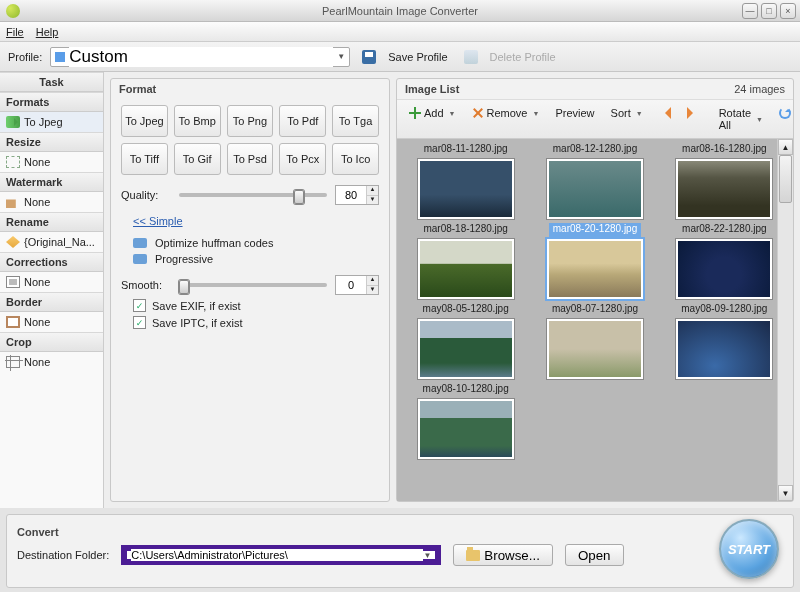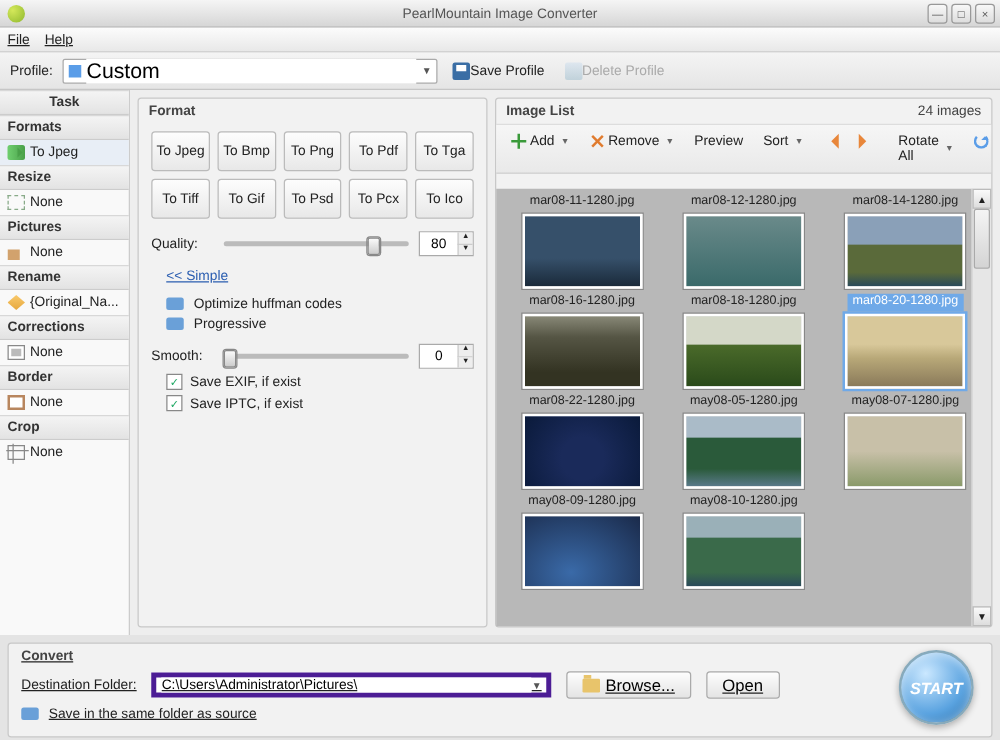--- a/index.html
+++ b/index.html
@@ -9,21 +9,21 @@
 .titlebar .title { color: #555; font-size: 11px; }
 .winbtns { position: absolute; right: 4px; display: flex; gap: 3px; }
 .winbtn { width: 16px; height: 16px; border: 1px solid #999; border-radius: 3px; background: linear-gradient(#f8f8f8,#ddd); display: flex; align-items: center; justify-content: center; font-size: 9px; color: #555; cursor: pointer; }
 .menubar { height: 20px; background: linear-gradient(#fcfcfc,#e8e8e8); display: flex; align-items: center; padding: 0 6px; gap: 12px; border-bottom: 1px solid #ccc; }
 .menubar span { cursor: pointer; text-decoration: underline; }
 .toolbar { height: 30px; background: linear-gradient(#f4f4f4,#e5e5e5); display: flex; align-items: center; padding: 0 8px; gap: 8px; border-bottom: 1px solid #c6c6c6; }
 .profile-combo { flex: 0 0 300px; height: 20px; display: flex; align-items: center; background: #fff; border: 1px solid #aaa; border-radius: 2px; padding: 0 4px; }
 .profile-combo .pin { width: 10px; height: 10px; background: #5a9de8; margin-right: 4px; }
 .profile-combo input { flex: 1; border: none; font-size: 17px; outline: none; }
 .profile-combo .arrow { font-size: 8px; color: #555; padding-left: 4px; }
-.tool-btn { display: flex; align-items: center; gap: 0; padding: 2px 4px; cursor: pointer; }
+.tool-btn { display: flex; align-items: center; gap: 12px; padding: 2px 4px; cursor: pointer; }
 .tool-btn.disabled { color: #aaa; cursor: default; }
 .icon-disk { width: 14px; height: 14px; background: #3a6ea5; border-radius: 2px; position: relative; }
 .icon-disk::after { content:''; position:absolute; top:2px; left:3px; width:8px; height:5px; background:#fff; }
 .icon-delprof { width:14px; height:14px; background: linear-gradient(#cde, #9bc); border-radius:2px; opacity:.5;}
 .main { display: flex; height: 436px; background: #eee; }
 .sidebar { width: 104px; background: #f9f9f9; border-right: 1px solid #ccc; }
 .side-hdr { background: linear-gradient(#f4f4f4,#e3e3e3); border-top: 1px solid #d8d8d8; border-bottom: 1px solid #ccc; padding: 3px 6px; font-weight: bold; color: #333; }
 .side-item { padding: 4px 6px; display: flex; align-items: center; gap: 4px; cursor: pointer; }
 .side-item.sel { background: #e8eef6; }
 .side-icon { width: 14px; height: 12px; display: inline-block; }
@@ -74,36 +74,36 @@
 .ic-rem{width:12px;height:12px;position:relative;}
 .ic-rem::before,.ic-rem::after{content:'';position:absolute;left:5px;top:0;width:2px;height:12px;background:#e07b2e;transform-origin:center;}
 .ic-rem::before{transform:rotate(45deg);}
 .ic-rem::after{transform:rotate(-45deg);}
 .ic-arr{width:0;height:0;border:6px solid transparent;}
 .ic-arr.l{border-right-color:#e8863a;}
 .ic-arr.r{border-left-color:#e8863a;}
 .ic-rot{width:12px;height:12px;border:2px solid #5a9de8;border-radius:50%;border-top-color:transparent;position:relative;}
 .ic-rot::after{content:'';position:absolute;top:-3px;right:-2px;border:3px solid transparent;border-bottom-color:#5a9de8;}
 
-.thumbs { flex:1; background:#b8b8b8; overflow-y:auto; padding: 4px 14px; position:relative;margin-top:12px;}
+.thumbs { flex:1; background:#b8b8b8; overflow-y:auto; padding: 4px 14px; position:relative;}
 .thumb-grid { display:grid; grid-template-columns: repeat(3, 1fr); gap: 4px 20px; }
 .thumb-cell { display:flex; flex-direction:column; align-items:center; }
 .thumb-cell .name { font-size:10px; color:#222; height:14px; white-space:nowrap; text-align:center; max-width:100px; overflow:hidden; text-overflow:ellipsis; }
 .thumb-cell.sel .name { background:#6fa9e8; color:#fff; padding:0 4px;}
 .thumb { width: 96px; height: 60px; border: 2px solid #fff; box-shadow: 0 0 0 1px #888; margin-top:2px; }
 .thumb-cell.sel .thumb { box-shadow: 0 0 0 2px #6fa9e8; }
 .scrollbar { position:absolute; right:0; top:0; bottom:0; width:16px; background:#e6e6e6; border-left:1px solid #ccc;}
 .scrollbar .sarr{height:16px;background:linear-gradient(#fafafa,#ddd);border:1px solid #bbb;font-size:8px;display:flex;align-items:center;justify-content:center;cursor:pointer;}
 .scrollbar .sthumb{position:absolute;top:16px;left:1px;right:1px;height:48px;background:linear-gradient(#f4f4f4,#d4d4d4);border:1px solid #aaa;border-radius:2px;}
 
 .convert { margin: 6px; border: 1px solid #c8c8c8; border-radius: 3px; background: #f2f2f2; padding: 4px 10px 8px 10px; display:flex; align-items:center; position:relative; }
-.convert .leftc { flex:1;text-decoration:underline; }
+.convert .leftc { flex:1; }
 .convert .pt { font-weight:bold; color:#444; margin-bottom:6px;}
 .dest-row { display:flex; align-items:center; gap:12px; margin-bottom:6px;}
-.dest-row .df { flex: 0 0 320px; height:20px; display:flex; align-items:center; background:#fff; border:4px solid #4c1d95; padding:0 4px;}
+.dest-row .df { flex: 0 0 320px; height:20px; display:flex; align-items:center; background:#fff; border:6px solid #4c1d95; padding:0 4px;}
 .dest-row .df input{flex:1;border:none;font-size:11px;outline:none;}
 .dest-row .df .arrow{font-size:8px;color:#555;}
 .btn { height:22px; padding:0 12px; background:linear-gradient(#fdfdfd,#e4e4e4); border:1px solid #aaa; border-radius:3px; cursor:pointer; display:inline-flex; align-items:center; gap:4px;}
 .ic-browse{width:14px;height:11px;background:#e8c46b;border-radius:1px;position:relative;}
 .ic-browse::before{content:'';position:absolute;top:-3px;left:1px;width:6px;height:3px;background:#e8c46b;}
 .start-btn { width:60px; height:60px; border-radius:50%; background: radial-gradient(circle at 35% 30%, #cbe8ff, #5aa3e0 60%, #2a6ea8); border:2px solid #8ab; box-shadow: 0 2px 6px rgba(0,0,0,.3), inset 0 2px 8px rgba(255,255,255,.6); display:flex; align-items:center; justify-content:center; color:#fff; font-weight:bold; font-style:italic; font-size:13px; cursor:pointer; margin-right:4px;}
 
 
 .t0{background:linear-gradient(#36506a 60%,#1a2a3a),radial-gradient(circle at 30% 70%,#d88a3a 0 15%,transparent 16%);}
 .t1{background:linear-gradient(#6a8a8a,#3a6a6a);}
@@ -159,21 +159,21 @@
     <div class="side-hdr">Formats</div>
     <div class="side-item sel">
         <span class="side-icon ic-tojpeg"></span>
         <span>To Jpeg</span>
       </div>
     <div class="side-hdr">Resize</div>
     <div class="side-item">
         <span class="side-icon ic-resize"></span>
         <span>None</span>
       </div>
-    <div class="side-hdr">Pictures</div>
+    <div class="side-hdr">Watermark</div>
     <div class="side-item">
         <span class="side-icon ic-wm"></span>
         <span>None</span>
       </div>
     <div class="side-hdr">Rename</div>
     <div class="side-item">
         <span class="side-icon ic-rename"></span>
         <span>{Original_Na...</span>
       </div>
     <div class="side-hdr">Corrections</div>
@@ -300,24 +300,20 @@
         <div class="thumb-grid" id="thumb-grid">
             <div class="thumb-cell">
               <div class="name">mar08-11-1280.jpg</div>
               <div class="thumb t0"></div>
             </div>
             <div class="thumb-cell">
               <div class="name">mar08-12-1280.jpg</div>
               <div class="thumb t1"></div>
             </div>
             <div class="thumb-cell">
-              <div class="name">mar08-14-1280.jpg</div>
-              <div class="thumb t2"></div>
-            </div>
-            <div class="thumb-cell">
               <div class="name">mar08-16-1280.jpg</div>
               <div class="thumb t3"></div>
             </div>
             <div class="thumb-cell">
               <div class="name">mar08-18-1280.jpg</div>
               <div class="thumb t4"></div>
             </div>
             <div class="thumb-cell sel">
               <div class="name">mar08-20-1280.jpg</div>
               <div class="thumb t5"></div>
@@ -363,21 +359,17 @@
         <span class="arrow">▼</span>
       </div>
       <button class="btn">
           <span class="ic-browse"></span>
           <span>Browse...</span>
         </button>
       <button class="btn">
           <span>Open</span>
         </button>
     </div>
-    <div class="chk-row" style="margin-left:0">
-        <span class="chip-ic"></span>
-        <span>Save in the same folder as source</span>
-      </div>
   </div>
   <div class="start-btn">
       <span>START</span>
     </div>
 </div>
 
 </body></html>

